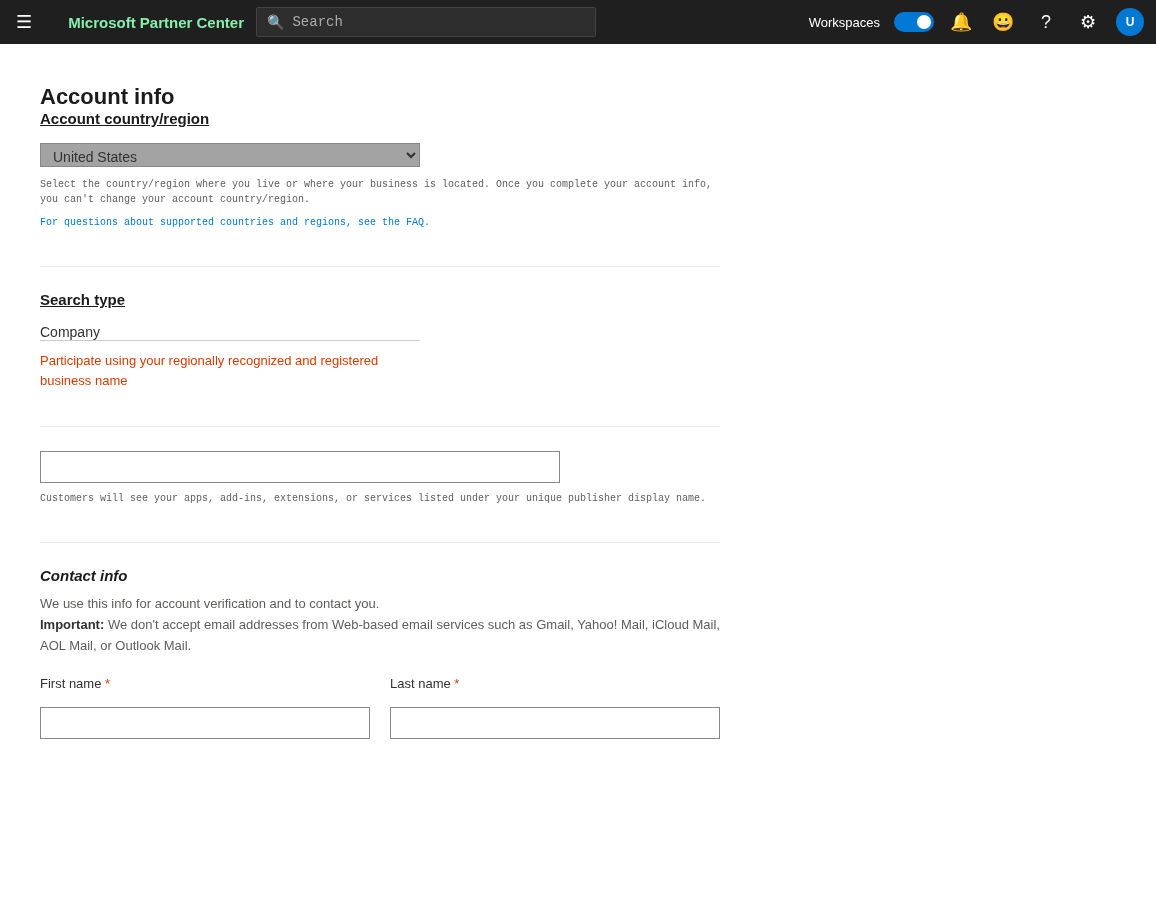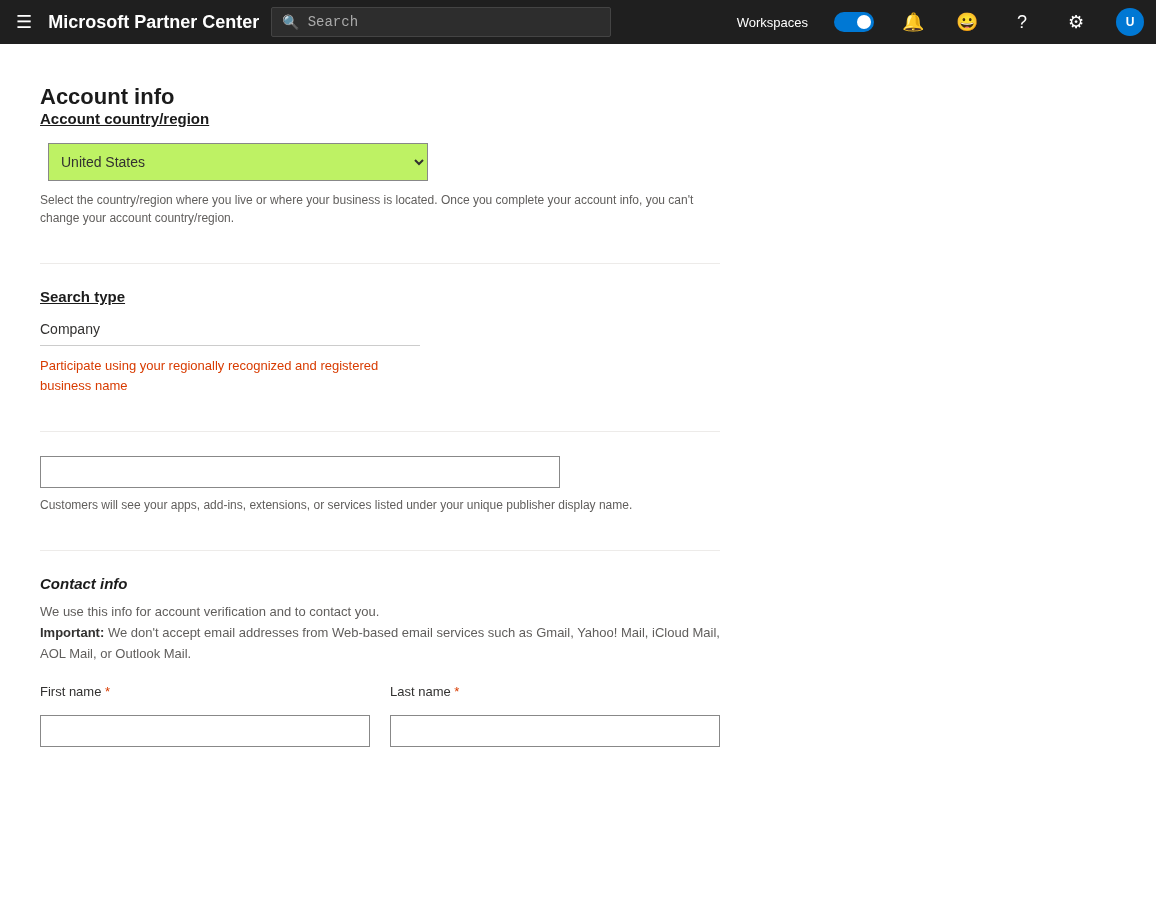--- a/index.html
+++ b/index.html
@@ -14,24 +14,25 @@
       padding: 0 12px;
       gap: 12px;
     }
     .topnav-hamburger {
       color: #fff;
       font-size: 18px;
       cursor: pointer;
       padding: 4px;
     }
     .topnav-title {
-      color: #ffffff;
-      font-size: 18px;
+      color: #86efac;
+      font-size: 15px;
       font-weight: 600;
       white-space: nowrap;
+      margin-left: 20px;
     }
     .topnav-search {
       flex: 1;
       max-width: 340px;
       display: flex;
       align-items: center;
       background: #2d2d2d;
       border: 1px solid #444;
       border-radius: 2px;
       padding: 0 10px;
@@ -46,21 +47,21 @@
       font-size: 14px;
       width: 100%;
       font-family: Liberation Mono, monospace;
     }
     .topnav-search input::placeholder { color: #aaa; }
     .search-icon-nav { color: #aaa; font-size: 14px; }
 
     .topnav-right {
       display: flex;
       align-items: center;
-      gap: 26px;
+      gap: 14px;
       margin-left: auto;
     }
     .workspaces-label {
       color: #fff;
       font-size: 13px;
     }
     .toggle-switch {
       width: 40px;
       height: 20px;
       background: #0078d4;
@@ -122,50 +123,49 @@
       text-decoration: underline;
     }
 
     .section {
       margin-bottom: 36px;
     }
 
     
     .country-select {
       width: 380px;
-      height: 38px;
+      height: 24px;
       border: 1px solid #888;
       padding: 4px 8px;
       font-size: 14px;
       color: #323130;
-      background: #bef264;
+      background: #a3a3a3;
       appearance: auto;
       cursor: pointer;
       margin-bottom: 10px;
-      margin-left: 8px;
     }
 
     .helper-text {
-      font-size: 12px;
+      font-size: 10px;
       color: #605e5c;
       max-width: 700px;
       line-height: 1.5;
       margin-bottom: 8px;
+      font-family: Liberation Mono, monospace;
     }
 
     .link-text {
       color: #0078d4;
       text-decoration: none;
     }
 
     
     .account-type-value {
       font-size: 14px;
       color: #323130;
-      padding-bottom: 8px;
       border-bottom: 1px solid #ccc;
       max-width: 380px;
       margin-bottom: 10px;
     }
 
     .account-type-desc {
       font-size: 13px;
       color: #d83b01;
       max-width: 380px;
       line-height: 1.5;
@@ -276,20 +276,23 @@
       <option>Canada</option>
       <option>United Kingdom</option>
       <option>Germany</option>
       <option>France</option>
       <option>Australia</option>
       <option>Japan</option>
     </select>
 
     <p class="helper-text">Select the country/region where you live or where your business is located. Once you complete your account info, you can't change your account country/region.</p>
 
+    <p class="helper-text">
+      <a class="link-text" href="#">For questions about supported countries and regions, see the FAQ.</a>
+    </p>
   </div>
 
   <div class="divider"></div>
 
   <div class="section">
     <h2 class="section-title">Search type</h2>
 
     <div class="account-type-value">Company</div>
 
     <p class="account-type-desc">Participate using your regionally recognized and registered business name</p>

